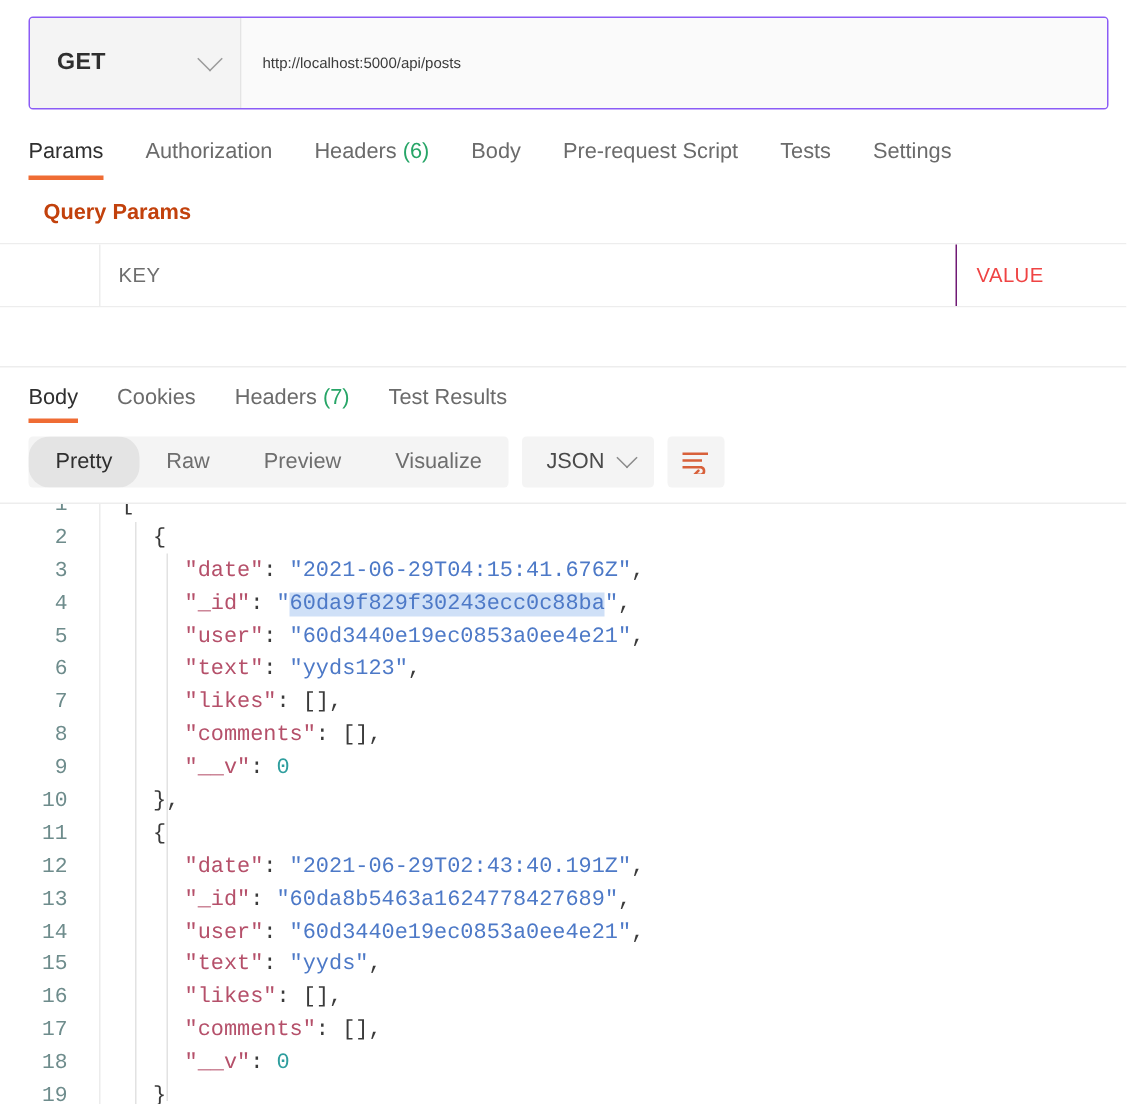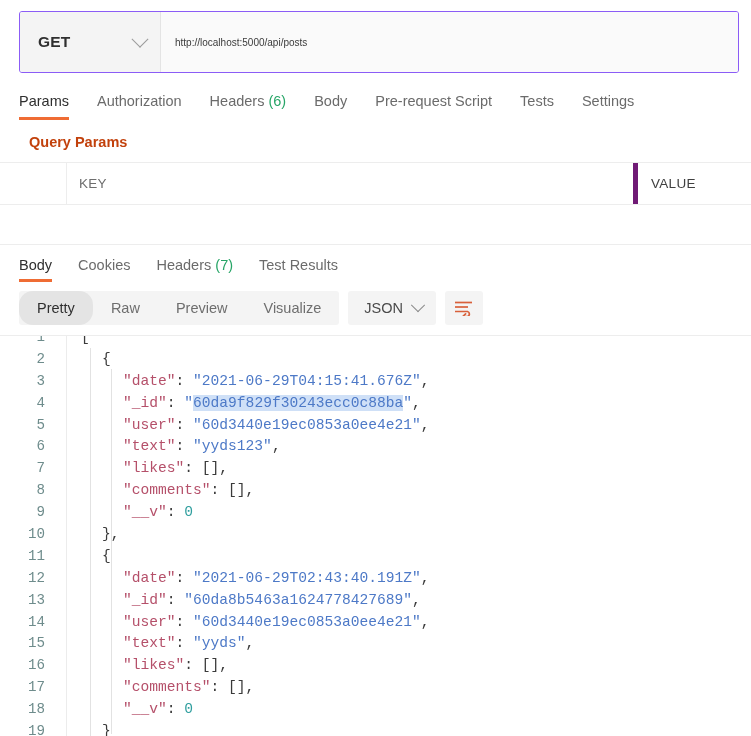--- a/index.html
+++ b/index.html
@@ -108,32 +108,32 @@
   }
   .qp-chk-col {
     width: 67px;
     border-right: 1px solid #ededed;
   }
   .qp-key-col {
     flex: 1;
     display: flex;
     align-items: center;
     padding-left: 12px;
-    border-right: 5px solid #701a75;
+    border-right: 1px solid #701a75;
     font-size: 13.5px;
     color: #6e6e6e;
     letter-spacing: .3px;
   }
   .qp-val-col {
     width: 113px;
     display: flex;
     align-items: center;
     padding-left: 13px;
     font-size: 13.5px;
-    color: #404040;
+    color: #ef4444;
     letter-spacing: .3px;
   }
   .qp-empty-row {
     height: 40px;
     background: #ffffff;
     border-bottom: 1px solid #ededed;
   }
 
   
   .resp-tabs {

